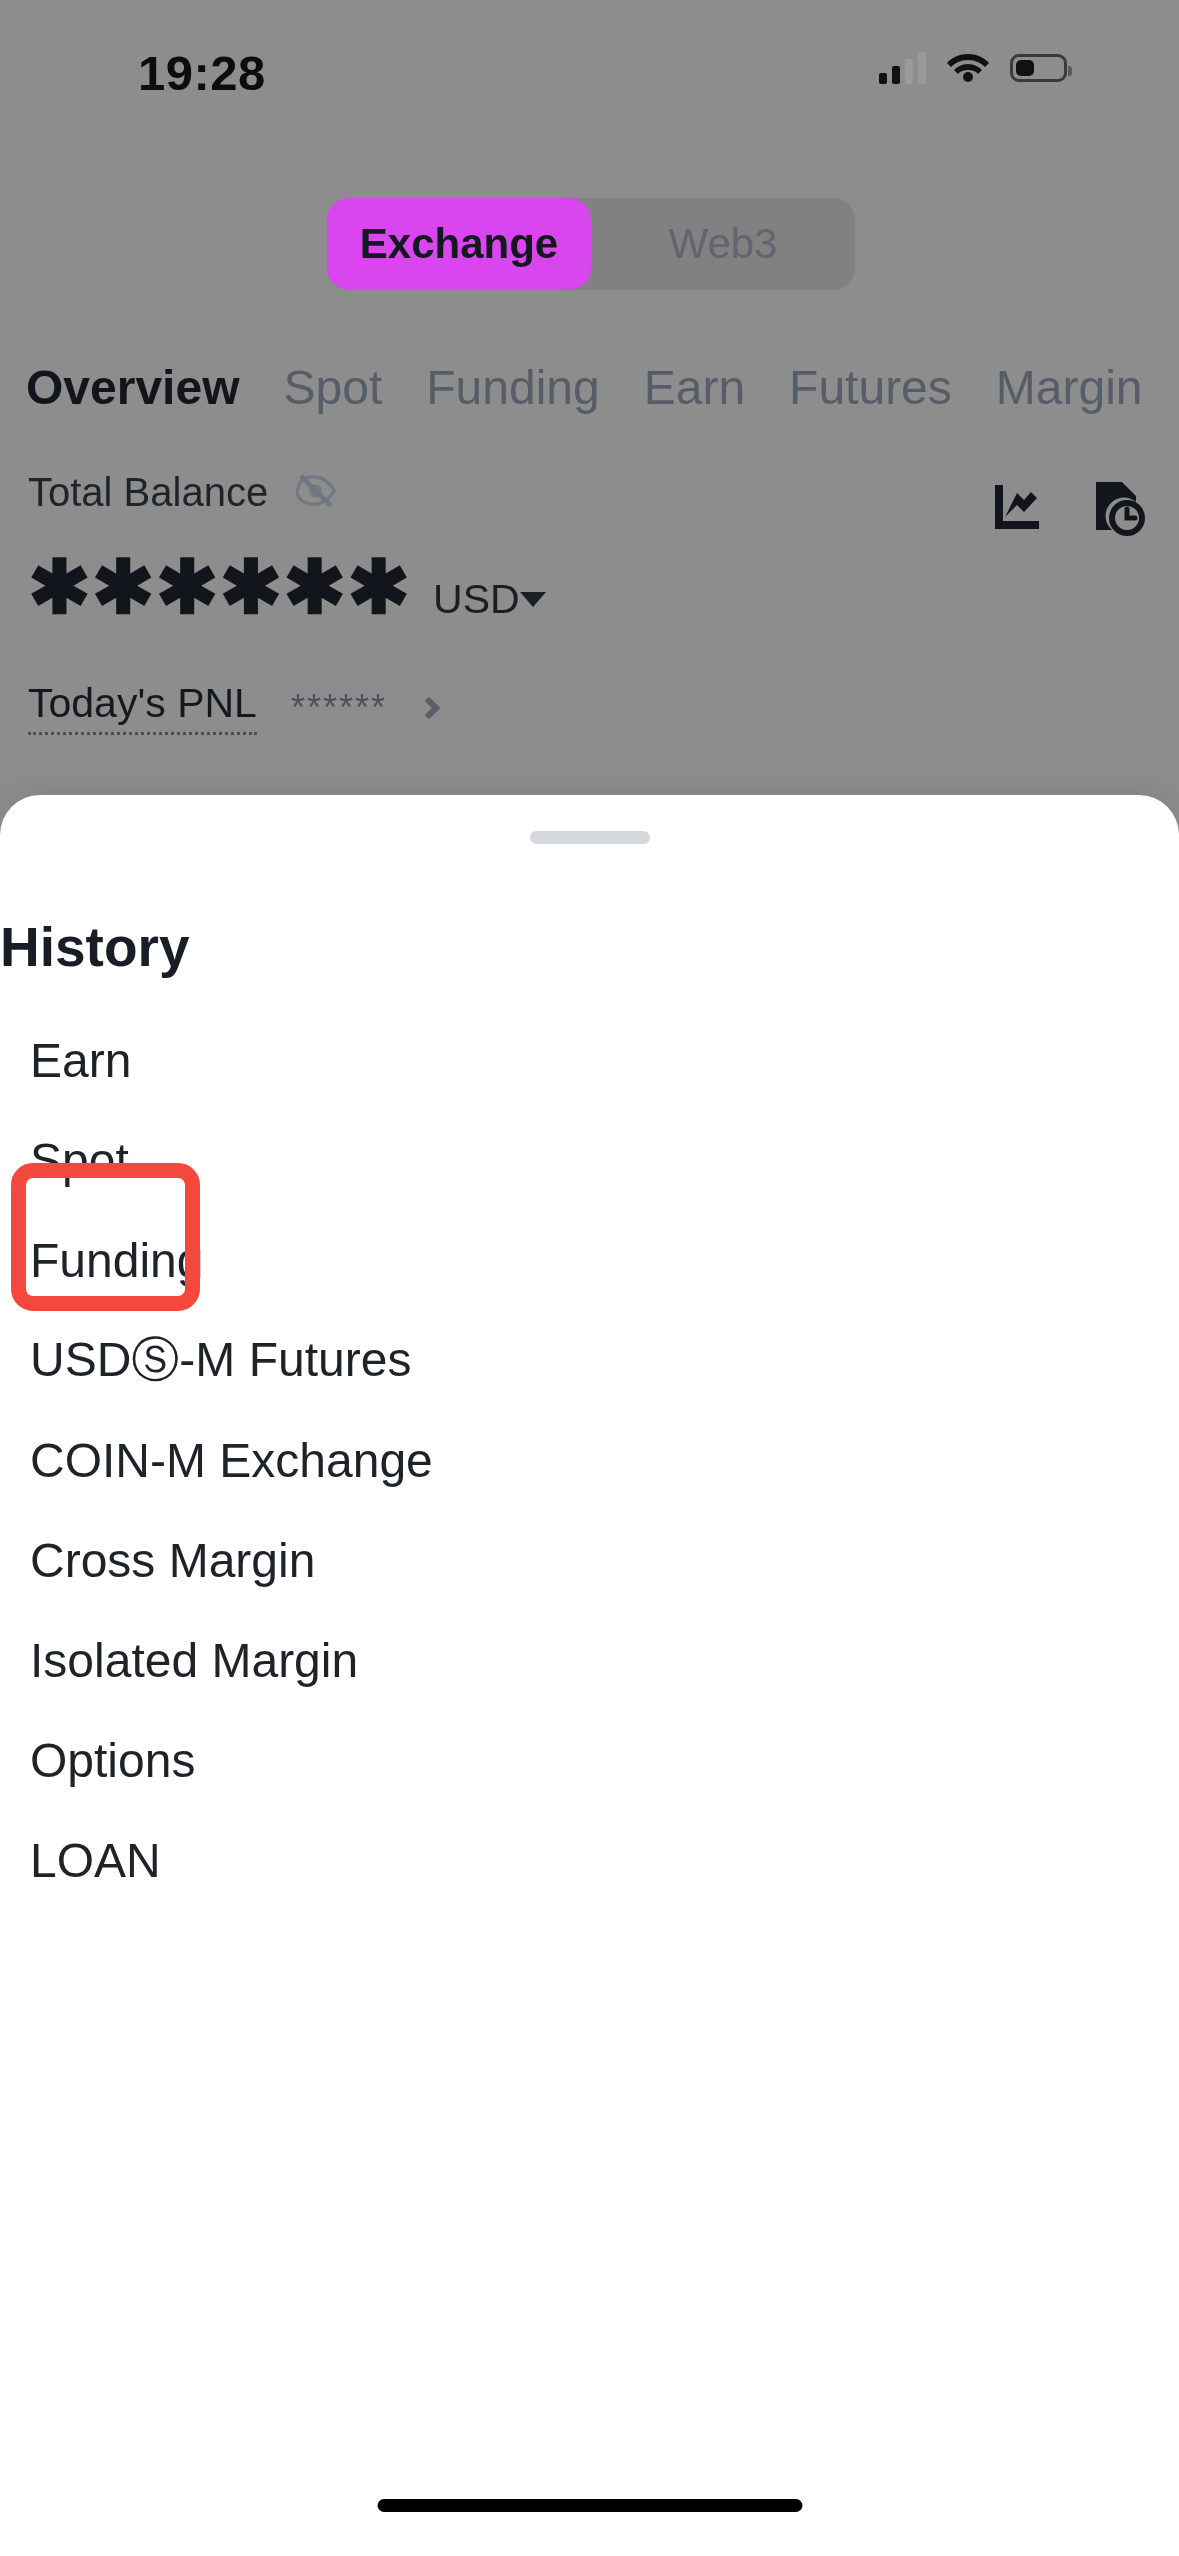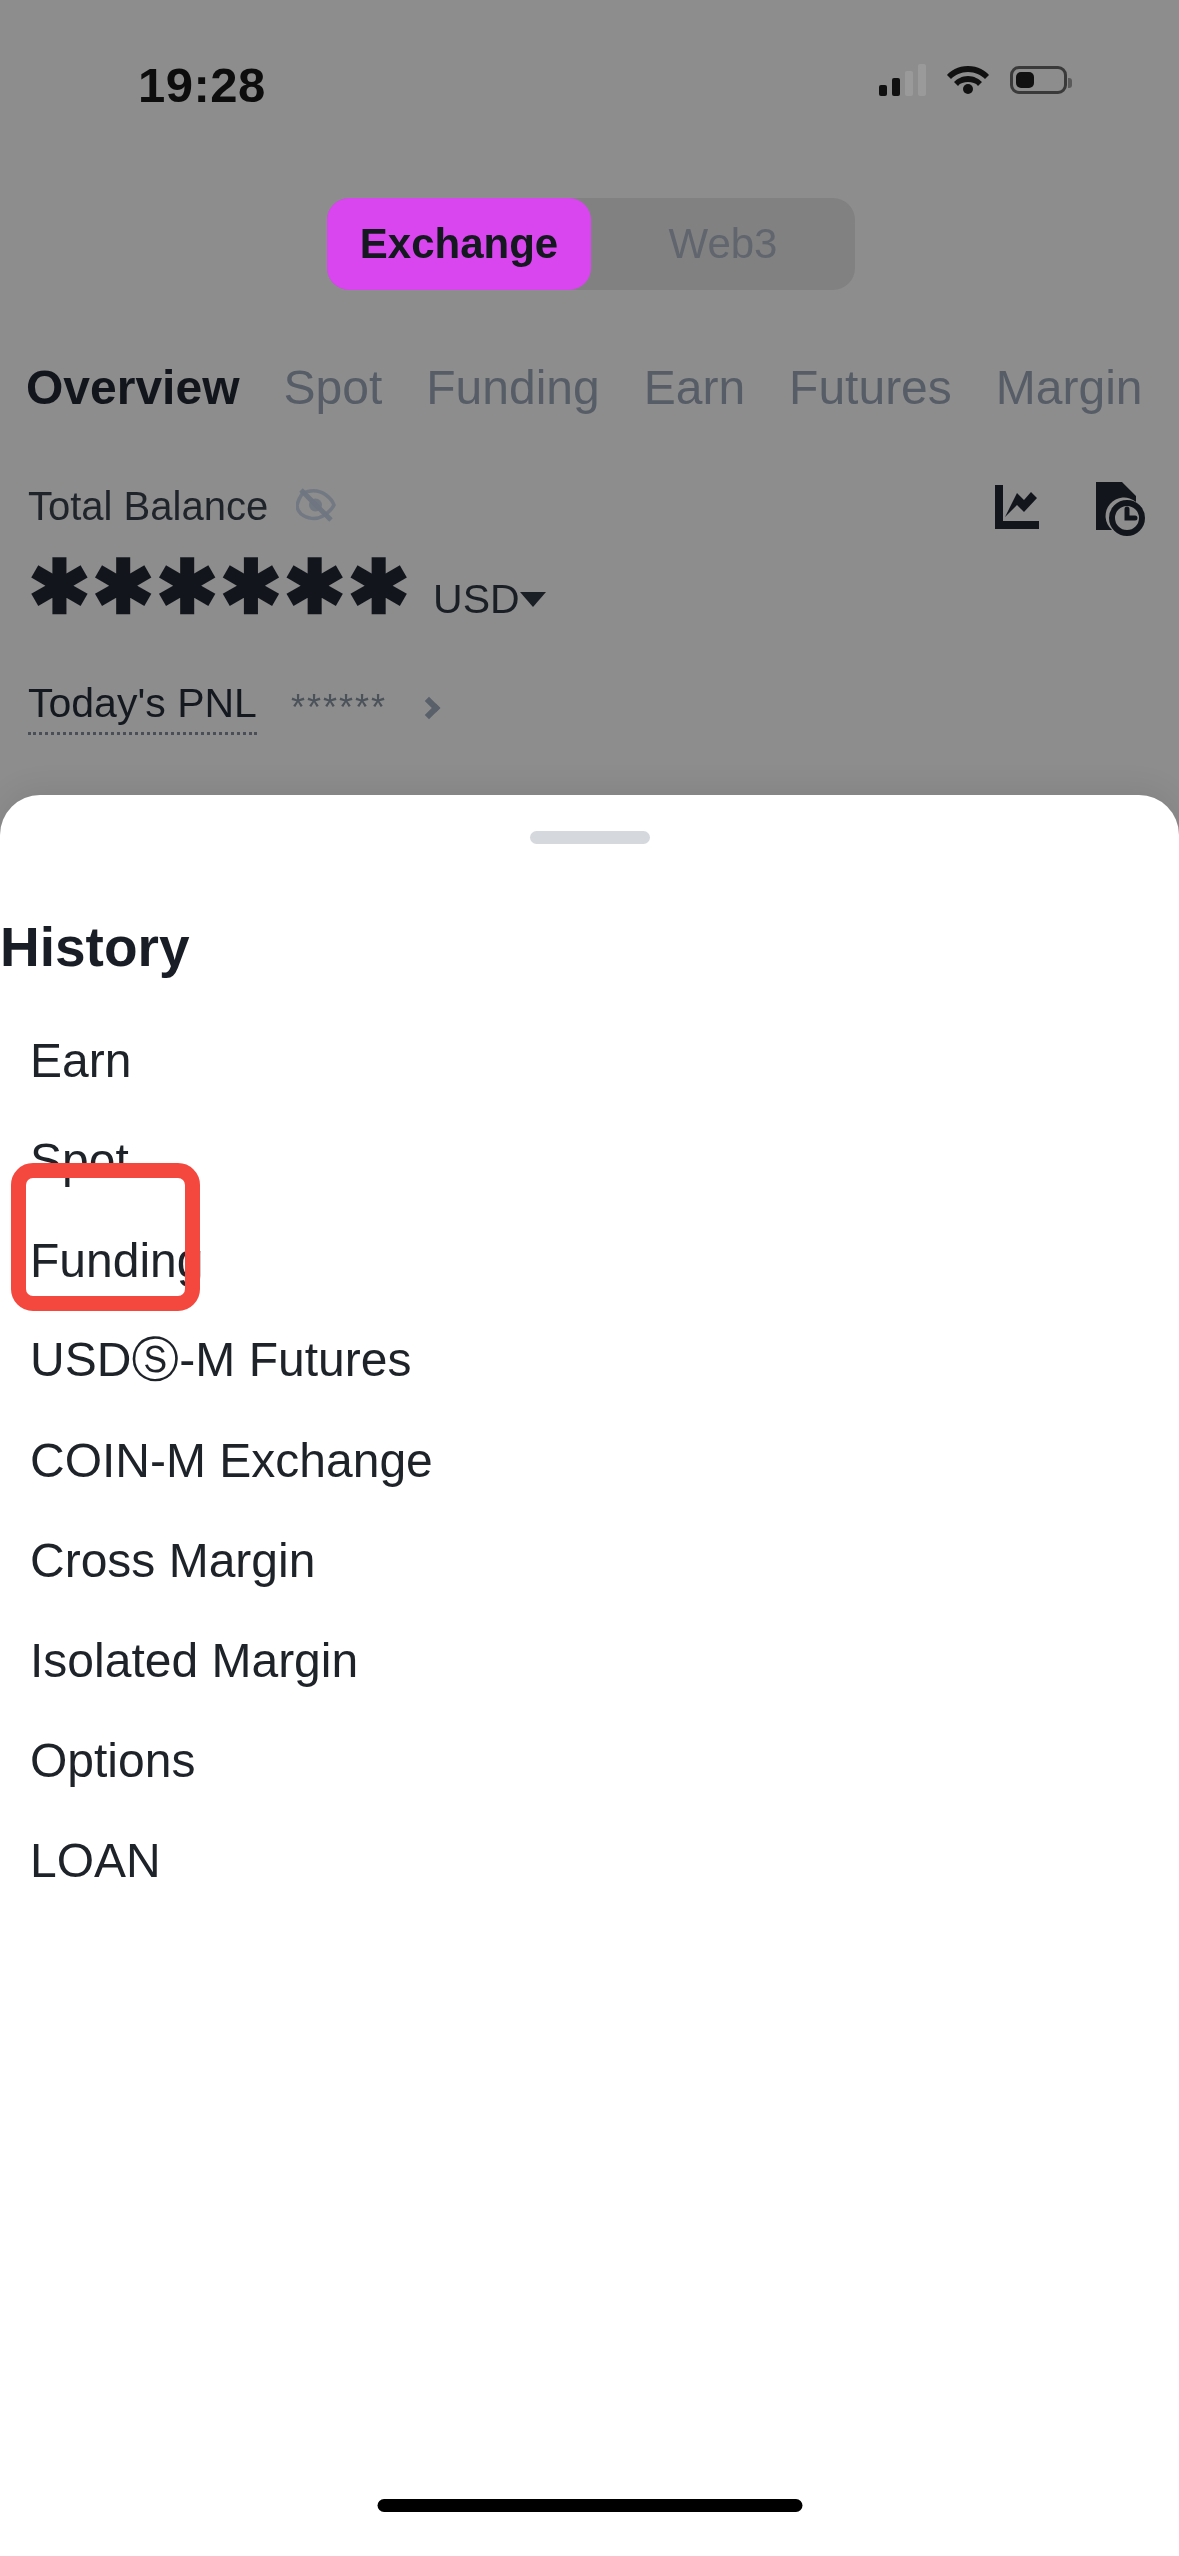--- a/index.html
+++ b/index.html
@@ -13,21 +13,21 @@
   }
 
   
   #backdrop {
     position:absolute; left:0; top:0; width:1179px; height:2556px;
     background:#8d8d8d;
   }
 
   
   #status-bar {
-    position:absolute; left:0; top:0; width:1179px; height:110px;margin-top:12px;
+    position:absolute; left:0; top:0; width:1179px; height:110px;
   }
   #status-time {
     position:absolute; left:138px; top:45px;
     font-size:49px; font-weight:700; color:#0d0d0d;
     letter-spacing:0.5px;
   }
   #status-icons {
     position:absolute; right:112px; top:50px;
     display:flex; align-items:center; gap:20px;
   }
@@ -70,21 +70,21 @@
     position:absolute; left:0; top:340px; width:1179px; height:95px;
     display:flex; align-items:center; gap:0; padding-left:26px;
     white-space:nowrap; overflow:hidden;
   }
   .nav-tab { font-size:48px; color:#575d66; margin-right:44px; }
   .nav-tab.active { color:#12161c; font-weight:700; }
 
   
   #balance-block { position:absolute; left:0; top:440px; width:1179px; height:330px; }
   #balance-label-row {
-    position:absolute; left:28px; top:44px;
+    position:absolute; left:28px; top:30px;
     display:flex; align-items:center; gap:28px;
   }
   #balance-label { font-size:40px; color:#1f242b; }
   #eye-off-icon { display:block; }
 
   #header-icons {
     position:absolute; right:34px; top:40px;
     display:flex; align-items:center; gap:48px;
   }
 

